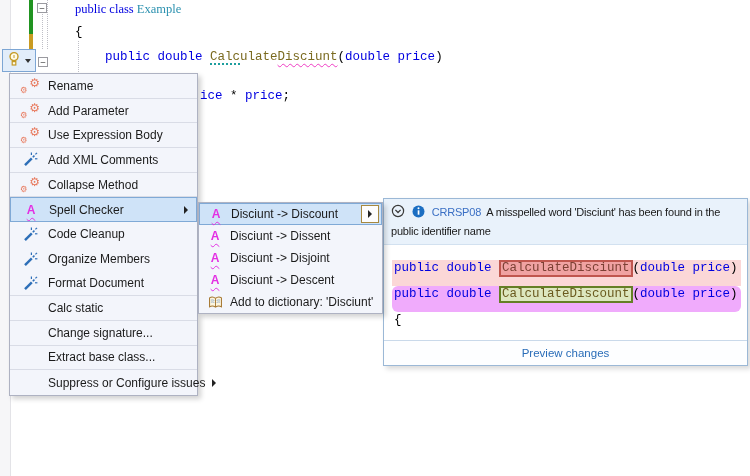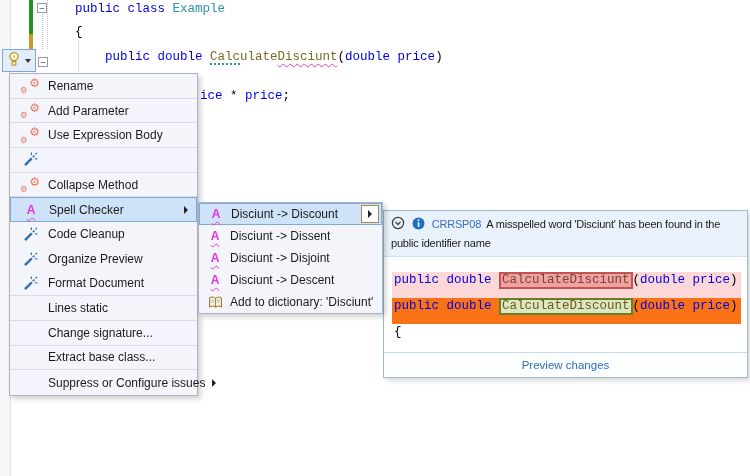--- a/index.html
+++ b/index.html
@@ -60,37 +60,37 @@
   .spell-a{
     font:bold 12px/12px "Liberation Sans", sans-serif;color:#e331e3;
     text-decoration:underline wavy #e331e3;text-underline-offset:2.5px;text-decoration-thickness:1.2px;
   }
   .preview-btn{
     position:absolute;right:2px;top:1px;width:18px;height:18px;box-sizing:border-box;
     background:#fdfdfd;border:1px solid #a8893f;display:flex;align-items:center;justify-content:center;
   }
   
   #preview-panel{
-    position:absolute;left:383px;top:210px;width:365px;height:168px;box-sizing:border-box;
+    position:absolute;left:383px;top:198px;width:365px;height:168px;box-sizing:border-box;
     background:#fff;border:1px solid #9bb8d6;box-shadow:3px 3px 5px rgba(0,0,0,0.15);
     display:flex;flex-direction:column;z-index:6;
   }
   .panel-header{
     background:#e9f2fb;border-bottom:1px solid #d2e1f0;
     padding:5px 8px 5px 7px;font-size:11px;letter-spacing:-0.2px;line-height:1.5;color:#1a1a1a;
   }
   .hdr-icon{display:inline-block;vertical-align:-2px;margin-right:4px;}
   .issue-code{color:#3a6fc4;margin-right:3px;cursor:pointer;}
   .panel-body{flex:1;padding:3px 6px 0 8px;overflow:hidden;}
   .lines-row{display:flex;align-items:center;font:12.5px/16px "Liberation Mono", monospace;color:#2b91af;}
   .lines-row .rule{flex:1;height:1px;background:#93aabe;margin-left:8px;}
   .diff{margin-top:12px;font:12.5px/17px "Liberation Mono", monospace;}
   .diff-row{height:26px;white-space:pre;padding-left:2px;color:#000;}
   .row-removed{background:#fbd7d7;}
-  .row-added{background:#f97316;}
+  .row-added{background:#f0abfc;border-radius:6px;}
   .name-box{
     display:inline-block;vertical-align:top;height:17px;box-sizing:border-box;
     border:2px solid;line-height:13px;padding:0 1px;
   }
   .name-box.removed{border-color:#c0564e;background:#f0a2a2;color:#7c4034;}
   .name-box.added{border-color:#657f26;background:#dde7bf;color:#6a5a1e;}
   .panel-footer{border-top:1px solid #c9d9ea;background:#fdfeff;padding:6px 8px;font-size:11.5px;text-align:center;}
   .panel-footer .link{color:#2a6db8;cursor:pointer;}
   
   #main-menu{left:9px;top:73px;width:189px;height:323px;z-index:5;}
@@ -102,21 +102,21 @@
 <div class="gutter"></div>
 <div class="bar-green"></div>
 <div class="bar-gold"></div>
 
 <div class="fold-box" style="left:37px;top:3px;">−</div>
 <div class="guide" style="left:42px;top:14px;height:35px;"></div>
 <div class="guide" style="left:47px;top:0;height:49px;"></div>
 <div class="guide" style="left:78px;top:41px;height:31px;"></div>
 <div class="fold-box" style="left:38px;top:57px;">−</div>
 
-<div class="code-line" style="left:75px;top:2px;"><span class="kw">public class </span><span class="cls">Example</span></div>
+<div class="code-line" style="left:75px;top:2px;font-family:Liberation Serif, serif;"><span class="kw">public class </span><span class="cls">Example</span></div>
 
 <div class="code-line" style="left:75px;top:25px;"><span>{</span></div>
 
 <div class="code-line" style="left:105px;top:50px;"><span class="kw">public double </span><span class="method dotted-hint">Calc</span><span class="method">ulate</span><span class="method squiggle">Disciunt</span><span>(</span><span class="kw">double </span><span class="kw">price</span><span>)</span></div>
 
 <div class="code-line" style="left:200px;top:89px;"><span class="kw">ice</span><span> * </span><span class="kw">price</span><span>;</span></div>
 
 <div class="bulb-btn">
   <span>
     <svg width="14" height="16" viewBox="0 0 14 16">
@@ -157,20 +157,21 @@
   <div class="menu-item sep">
     <span class="menu-icon">
       <svg width="15" height="15" viewBox="0 0 15 15">
         <line x1="2" y1="13.2" x2="8.8" y2="6.4" stroke="#2e6fb8" stroke-width="2.4"></line>
         <line x1="9.8" y1="5.2" x2="11.4" y2="3.6" stroke="#2e6fb8" stroke-width="1.6"></line>
         <line x1="12" y1="6.8" x2="14.4" y2="6.8" stroke="#2e6fb8" stroke-width="1.2"></line>
         <line x1="8.4" y1="3" x2="8.4" y2="0.6" stroke="#2e6fb8" stroke-width="1.2"></line>
         <line x1="12.4" y1="2.4" x2="14" y2="0.8" stroke="#2e6fb8" stroke-width="1.2"></line>
       </svg>
     </span>
+    <span class="menu-label">Add XML Comments</span>
   </div>
 
   <div class="menu-item sep">
     <span class="menu-icon">
         <span class="gear-big">⚙</span>
         <span class="gear-small">⚙</span>
       </span>
     <span class="menu-label">Collapse Method</span>
   </div>
 
@@ -198,39 +199,39 @@
   <div class="menu-item">
     <span class="menu-icon">
       <svg width="15" height="15" viewBox="0 0 15 15">
         <line x1="2" y1="13.2" x2="8.8" y2="6.4" stroke="#2e6fb8" stroke-width="2.4"></line>
         <line x1="9.8" y1="5.2" x2="11.4" y2="3.6" stroke="#2e6fb8" stroke-width="1.6"></line>
         <line x1="12" y1="6.8" x2="14.4" y2="6.8" stroke="#2e6fb8" stroke-width="1.2"></line>
         <line x1="8.4" y1="3" x2="8.4" y2="0.6" stroke="#2e6fb8" stroke-width="1.2"></line>
         <line x1="12.4" y1="2.4" x2="14" y2="0.8" stroke="#2e6fb8" stroke-width="1.2"></line>
       </svg>
     </span>
-    <span class="menu-label">Organize Preview</span>
+    <span class="menu-label">Organize Members</span>
   </div>
 
   <div class="menu-item sep">
     <span class="menu-icon">
       <svg width="15" height="15" viewBox="0 0 15 15">
         <line x1="2" y1="13.2" x2="8.8" y2="6.4" stroke="#2e6fb8" stroke-width="2.4"></line>
         <line x1="9.8" y1="5.2" x2="11.4" y2="3.6" stroke="#2e6fb8" stroke-width="1.6"></line>
         <line x1="12" y1="6.8" x2="14.4" y2="6.8" stroke="#2e6fb8" stroke-width="1.2"></line>
         <line x1="8.4" y1="3" x2="8.4" y2="0.6" stroke="#2e6fb8" stroke-width="1.2"></line>
         <line x1="12.4" y1="2.4" x2="14" y2="0.8" stroke="#2e6fb8" stroke-width="1.2"></line>
       </svg>
     </span>
     <span class="menu-label">Format Document</span>
   </div>
 
   <div class="menu-item sep">
     <span class="menu-icon"></span>
-    <span class="menu-label">Lines static</span>
+    <span class="menu-label">Calc static</span>
   </div>
 
   <div class="menu-item sep">
     <span class="menu-icon"></span>
     <span class="menu-label">Change signature...</span>
   </div>
 
   <div class="menu-item sep">
     <span class="menu-icon"></span>
     <span class="menu-label">Extract base class...</span>

